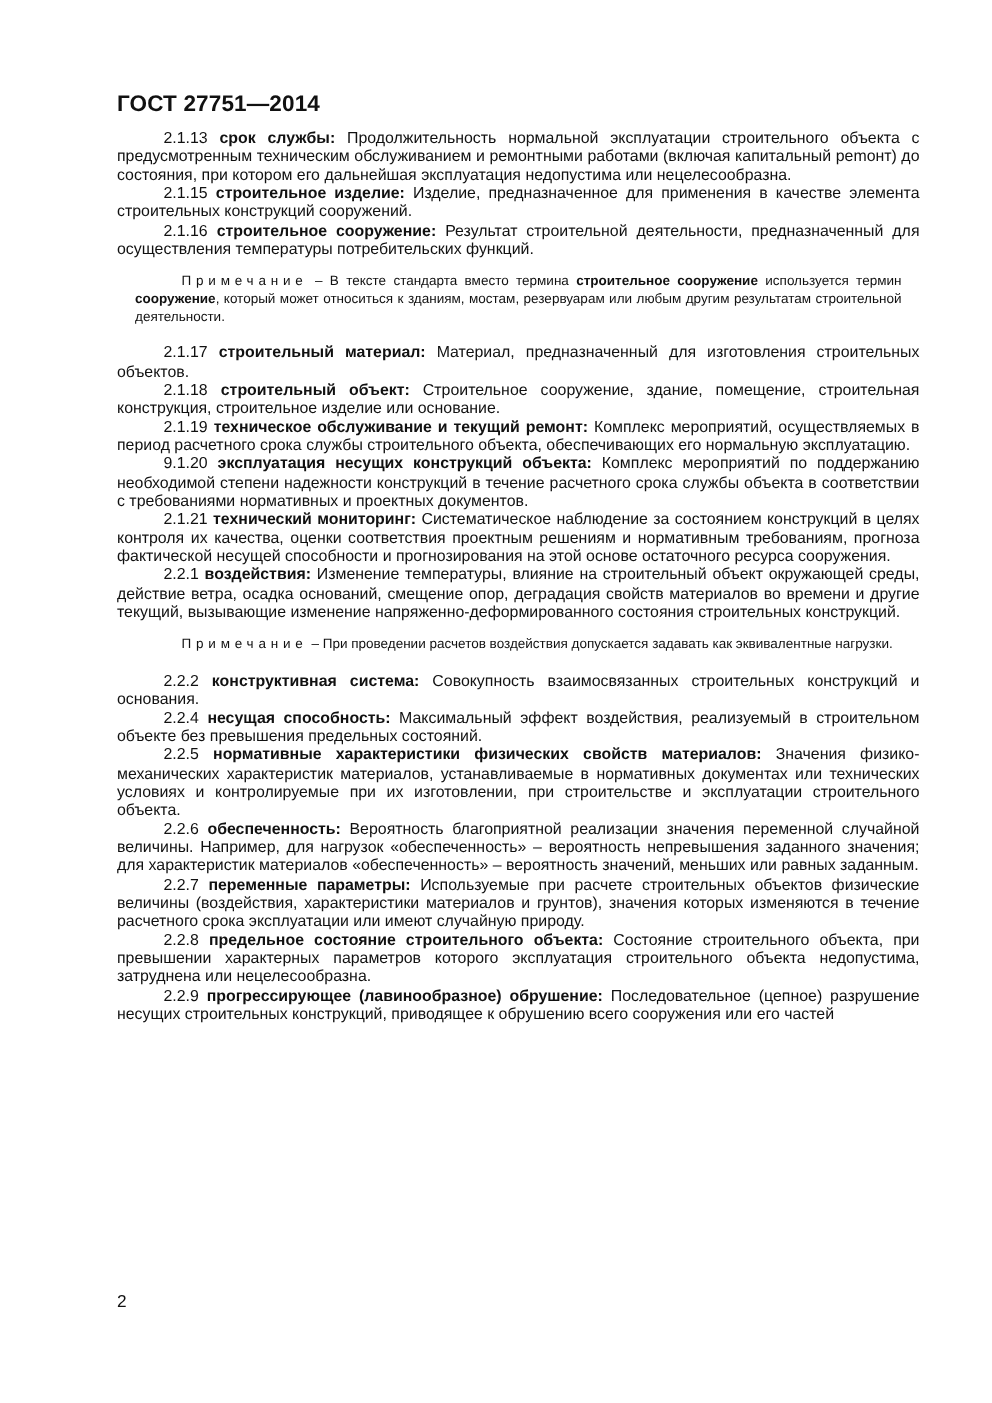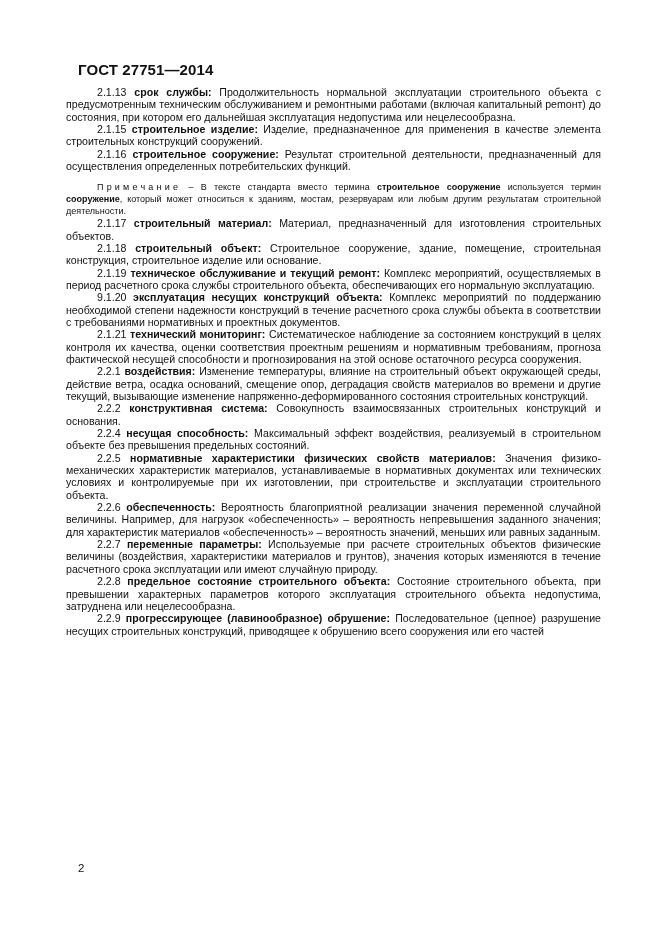--- a/index.html
+++ b/index.html
@@ -1,39 +1,39 @@
 <!DOCTYPE html>
 <html><head>
 <meta charset="utf-8">
 <style>
   html, body { margin:0; padding:0; background:#ffffff; }
   body { width:661px; height:935px; position:relative; overflow:hidden;
          font-family:"Liberation Sans", sans-serif; color:#111; }
   .header { position:absolute; left:78px; top:61px; font-weight:bold; font-size:15px; letter-spacing:0.1px; }
-  .body { position:absolute; left:66px; top:86px; width:535px; }
+  .body { position:absolute; left:78px; top:86px; width:535px; }
   .p { font-size:10.6px; line-height:12.35px; text-align:justify; text-indent:31px; margin:0; hyphens:manual; }
   .p b { font-weight:bold; }
-  .note { font-size:9px; line-height:11.6px; text-align:justify; text-indent:31px; margin:0; }
+  .note { font-size:9px; line-height:11.6px; text-align:justify; text-indent:31px; margin:12px; }
   .note .lbl { letter-spacing:3.2px; }
   .note b { font-weight:bold; }
   .gap-note-before { margin-top:10px; }
   .gap-after-note { }
   .section-h { font-size:10.6px; font-weight:bold; text-indent:31px; margin:15px 0 14px 0; line-height:12.35px; }
   .pagenum { position:absolute; left:78px; top:862px; font-size:11.5px; }
 </style>
 </head>
 <body>
 
 <div class="header">ГОСТ 27751—2014</div>
 
 <div class="body">
   <div id="b1">
       <p class="p"><span>2.1.13</span> <b>срок службы:</b> <span>Продолжительность нормальной эксплуатации строительного объекта с предусмотренным техническим обслуживанием и ремонтными работами (включая капитальный ре­mонт) до состояния, при котором его дальнейшая эксплуатация недопустима или нецелесообразна.</span></p>
       <p class="p"><span>2.1.15</span> <b>строительное изделие:</b> <span>Изделие, предназначенное для применения в качестве элемен­та строительных конструкций сооружений.</span></p>
-      <p class="p"><span>2.1.16</span> <b>строительное сооружение:</b> <span>Результат строительной деятельности, предназначенный для осуществления определенных потребительских функций.</span></p>
+      <p class="p"><span>2.1.16</span> <b>строительное сооружение:</b> <span>Результат строительной деятельности, предназначенный для осуществления температуры потребительских функций.</span></p>
     </div>
 
   <p class="note gap-note-before">
     <span class="lbl">Примечание</span>
     <span>–</span>
     <span>В тексте стандарта вместо термина</span>
     <b>строительное сооружение</b>
     <span>используется термин</span>
     <b>сооружение</b><span>, который может относиться к зданиям, мостам, резервуарам или любым другим результатам строительной деятельности.</span>
   </p>
@@ -44,20 +44,25 @@
       <p class="p"><span>2.1.19</span> <b>техническое обслуживание и текущий ремонт:</b> <span>Комплекс мероприятий, осуществляе­мых в период расчетного срока службы строительного объекта, обеспечивающих его нормальную эксплуатацию.</span></p>
       <p class="p"><span>9.1.20</span> <b>эксплуатация несущих конструкций объекта:</b> <span>Комплекс мероприятий по поддержанию необходимой степени надежности конструкций в течение расчетного срока службы объекта в соот­ветствии с требованиями нормативных и проектных документов.</span></p>
       <p class="p"><span>2.1.21</span> <b>технический мониторинг:</b> <span>Систематическое наблюдение за состоянием конструкций в целях контроля их качества, оценки соответствия проектным решениям и нормативным требованиям, прогноза фактической несущей способности и прогнозирования на этой основе остаточного ресурса сооружения.</span></p>
     </div>
 
 
   <div id="b3">
       <p class="p"><span>2.2.1</span> <b>воздействия:</b> <span>Изменение температуры, влияние на строительный объект окружающей среды, действие ветра, осадка оснований, смещение опор, деградация свойств материалов во вре­мени и другие текущий, вызывающие изменение напряженно-деформированного состояния строи­тельных конструкций.</span></p>
     </div>
 
+  <p class="note gap-note-before">
+    <span class="lbl">Примечание</span>
+    <span>–</span>
+    <span>При проведении расчетов воздействия допускается задавать как эквивалентные нагрузки.</span>
+  </p>
 
   <div id="b4" class="gap-after-note">
       <p class="p"><span>2.2.2</span> <b>конструктивная система:</b> <span>Совокупность взаимосвязанных строительных конструкций и основания.</span></p>
       <p class="p"><span>2.2.4</span> <b>несущая способность:</b> <span>Максимальный эффект воздействия, реализуемый в строитель­ном объекте без превышения предельных состояний.</span></p>
       <p class="p"><span>2.2.5</span> <b>нормативные характеристики физических свойств материалов:</b> <span>Значения физико-механических характеристик материалов, устанавливаемые в нормативных документах или техниче­ских условиях и контролируемые при их изготовлении, при строительстве и эксплуатации строитель­ного объекта.</span></p>
       <p class="p"><span>2.2.6</span> <b>обеспеченность:</b> <span>Вероятность благоприятной реализации значения переменной случай­ной величины. Например, для нагрузок «обеспеченность» – вероятность непревышения заданного значения; для характеристик материалов «обеспеченность» – вероятность значений, меньших или равных заданным.</span></p>
       <p class="p"><span>2.2.7</span> <b>переменные параметры:</b> <span>Используемые при расчете строительных объектов физические величины (воздействия, характеристики материалов и грунтов), значения которых изменяются в те­чение расчетного срока эксплуатации или имеют случайную природу.</span></p>
       <p class="p"><span>2.2.8</span> <b>предельное состояние строительного объекта:</b> <span>Состояние строительного объекта, при превышении характерных параметров которого эксплуатация строительного объекта недопустима, затруднена или нецелесообразна.</span></p>
       <p class="p"><span>2.2.9</span> <b>прогрессирующее (лавинообразное) обрушение:</b> <span>Последовательное (цепное) разруше­ние несущих строительных конструкций, приводящее к обрушению всего сооружения или его частей</span></p>
     </div>

